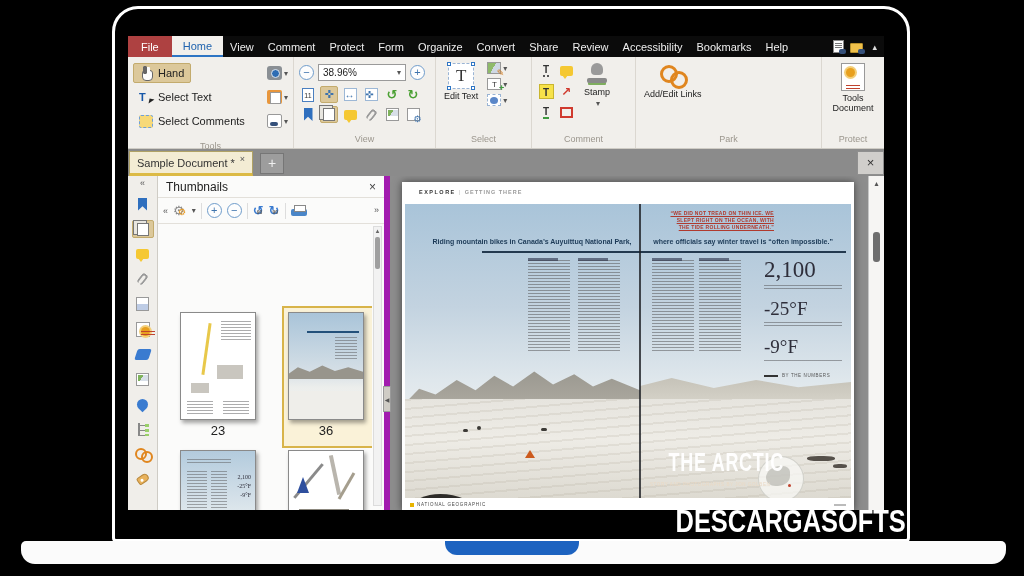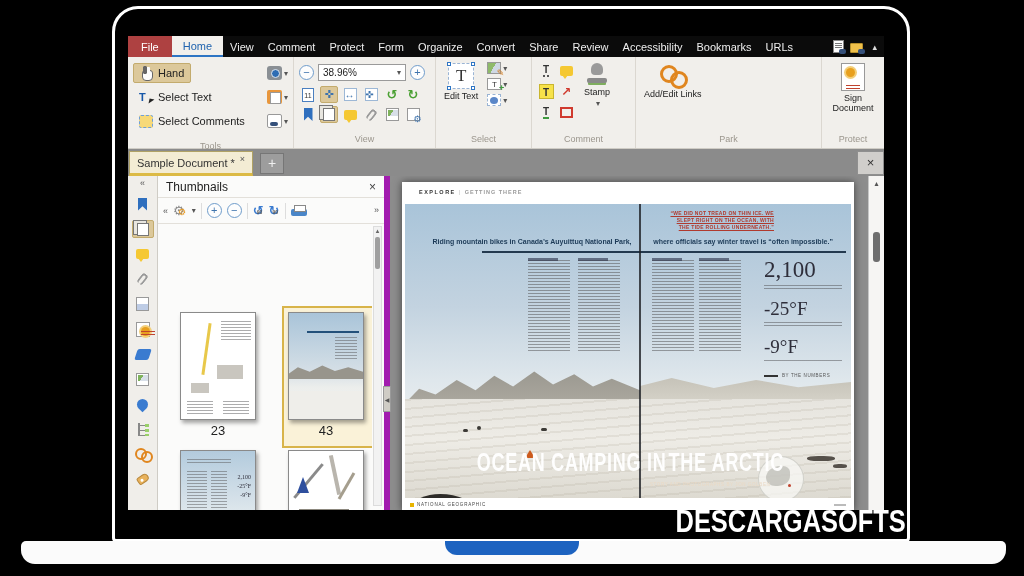--- a/index.html
+++ b/index.html
@@ -307,21 +307,21 @@
       <div class="menu-item">View</div>
       <div class="menu-item">Comment</div>
       <div class="menu-item">Protect</div>
       <div class="menu-item">Form</div>
       <div class="menu-item">Organize</div>
       <div class="menu-item">Convert</div>
       <div class="menu-item">Share</div>
       <div class="menu-item">Review</div>
       <div class="menu-item">Accessibility</div>
       <div class="menu-item">Bookmarks</div>
-      <div class="menu-item">URLs</div>
+      <div class="menu-item">Help</div>
       <div class="menu-right">
         <span class="mi-doc">
             <span class="mi-binoc"></span>
           </span>
         <span class="mi-folder">
             <span class="mi-binoc"></span>
           </span>
         <span class="chev-up">▴</span>
       </div>
     </div>
@@ -480,21 +480,21 @@
             <span>Add/Edit Links</span>
           </div>
         </div>
         <div class="rgroup-label">Park</div>
       </div>
 
       <div class="rgroup g-protect">
         <div class="rgroup-body" style="display:flex;justify-content:center;">
           <div class="bigbtn">
             <span class="cert-ic"></span>
-            <span>Sign Document</span>
+            <span>Tools Document</span>
           </div>
         </div>
         <div class="rgroup-label">Protect</div>
       </div>
     </div>
 
     <div class="tabbar">
       <div class="doc-tab">
         <span>Sample Document *</span>
         <span class="tab-close">×</span>
@@ -584,21 +584,21 @@
             <div class="thumb-num">23</div>
           </div>
           <div class="thumb" style="left:122px; top:88px;">
             <div class="thumb-img" style="height:108px;">
               <div class="t24-sky"></div>
               <div class="t24-rule"></div>
               <div class="greek-sm" style="left:46px;top:24px;width:22px;height:24px;"></div>
               <div class="t24-mtn"></div>
               <div class="t24-ice"></div>
             </div>
-            <div class="thumb-num">43</div>
+            <div class="thumb-num">36</div>
           </div>
 
           <div class="thumb" style="left:14px; top:226px;">
             <div class="thumb-img" style="height:70px;">
               <div class="t25-sky"></div>
               <div class="greek-sm" style="left:6px;top:8px;width:44px;height:6px;"></div>
               <div class="greek-sm" style="left:6px;top:20px;width:20px;height:44px;"></div>
               <div class="greek-sm" style="left:30px;top:20px;width:16px;height:44px;"></div>
               <div class="t25-stats">
                 <div>2,100</div>
@@ -667,21 +667,20 @@
             <div class="stat-cap"></div>
             <div class="stat-val sv3">-9°F</div>
             <div class="stat-cap" style="height:3px;"></div>
             <div class="stats-label">
                 <span>BY THE NUMBERS</span>
               </div>
           </div>
 
           <div class="fold"></div>
 
-          <div class="big-title bt-left"><span>OCEAN CAMPING IN</span></div>
           <div class="big-title bt-right"><span>THE ARCTIC</span></div>
           <div class="byline">STORY AND PHOTOGRAPHS BY JÓN GÓLBEN</div>
 
           <div class="page-footer">
             <div class="pf-left">
               <span class="pf-sq"></span>
               <span>NATIONAL GEOGRAPHIC</span>
             </div>
             <div class="pf-right"></div>
           </div>

